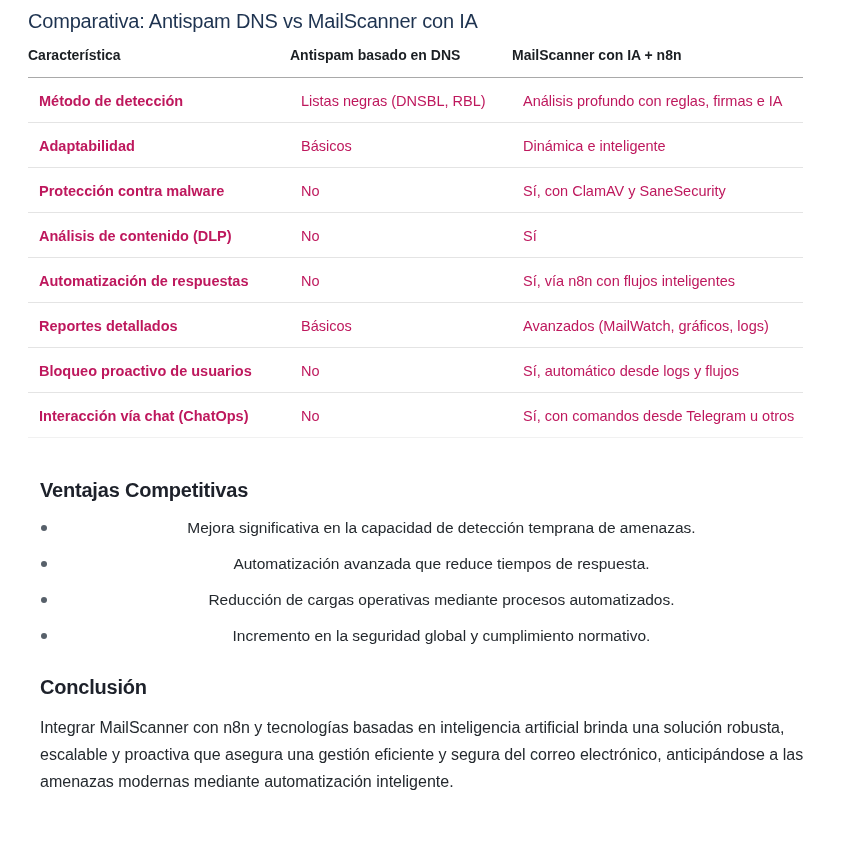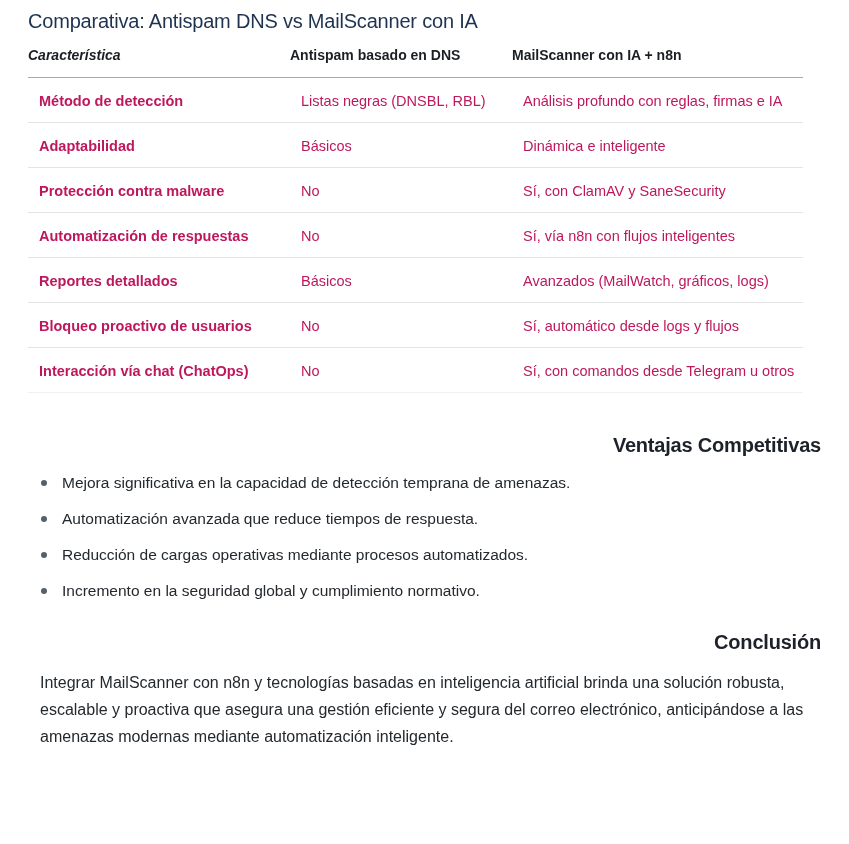--- a/index.html
+++ b/index.html
@@ -33,46 +33,45 @@
     width:775px;
     table-layout:fixed;
   }
   table.compare th{
     text-align:left;vertical-align:top;
     font-size:14px;line-height:17px;font-weight:700;
     color:#1b1f23;
     padding:0 6px 13px 0;
     border-bottom:1px solid var(--header-border);
   }
-  table.compare th:nth-child(1){width:262px;font-style:italic;}
+  table.compare th:nth-child(1){width:262px;}
   table.compare th:nth-child(2){width:222px;}
   table.compare th:nth-child(3){width:291px;}
   table.compare td{
     vertical-align:top;
     font-size:14.5px;line-height:18px;
     color:#be185d;
     padding:14px 6px 12px 11px;
     border-bottom:1px solid var(--row-border);
   }
   table.compare tbody tr:last-child td{
     border-bottom:1px solid var(--last-row-border);
   }
   td.feat{font-weight:700;color:#1b1f23;}
 
   h2.section{
     font-size:20px;line-height:24px;font-weight:700;
     color:var(--heading);
     margin:40px 0 15px 12px;
     letter-spacing:-0.2px;
-    text-align:right;
   }
   h2.section.conclusion{margin-top:29px;}
 
   ul.advantages{
-    list-style:none;margin:0;padding:0;
+    list-style:none;margin:0;padding:0;text-align:center;
   }
   ul.advantages li{
     position:relative;
     padding-left:34px;
     font-size:15.5px;line-height:21px;
     margin-bottom:15px;
     color:var(--body-text);
   }
   ul.advantages li::before{
     content:"";
@@ -116,20 +115,25 @@
           <td>Básicos</td>
           <td>Dinámica e inteligente</td>
         </tr>
 
         <tr>
           <td class="feat">Protección contra malware</td>
           <td>No</td>
           <td>Sí, con ClamAV y SaneSecurity</td>
         </tr>
 
+        <tr>
+          <td class="feat">Análisis de contenido (DLP)</td>
+          <td>No</td>
+          <td>Sí</td>
+        </tr>
 
         <tr>
           <td class="feat">Automatización de respuestas</td>
           <td>No</td>
           <td>Sí, vía n8n con flujos inteligentes</td>
         </tr>
 
         <tr>
           <td class="feat">Reportes detallados</td>
           <td>Básicos</td>

